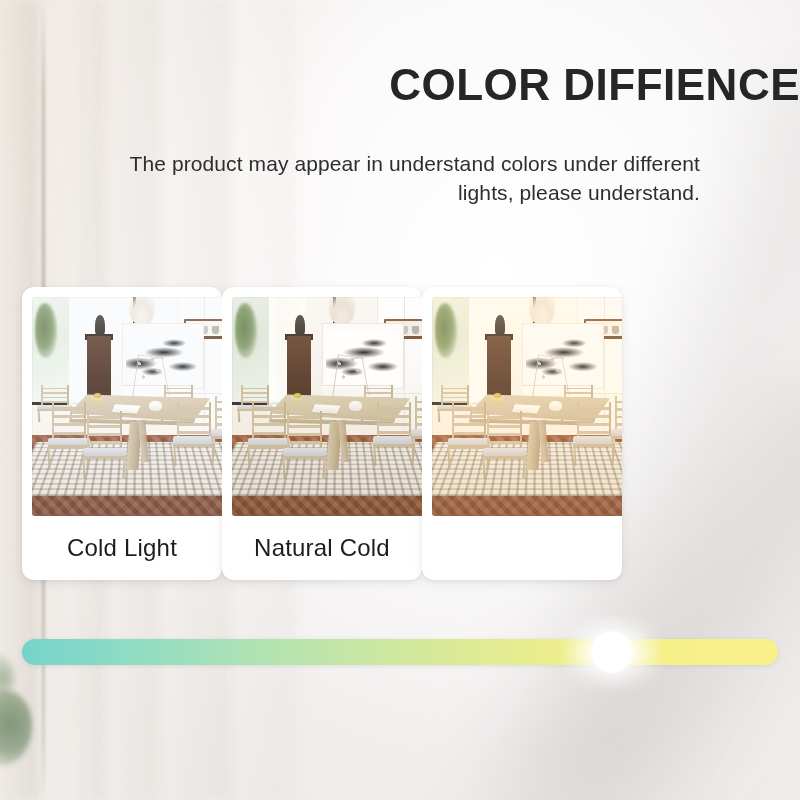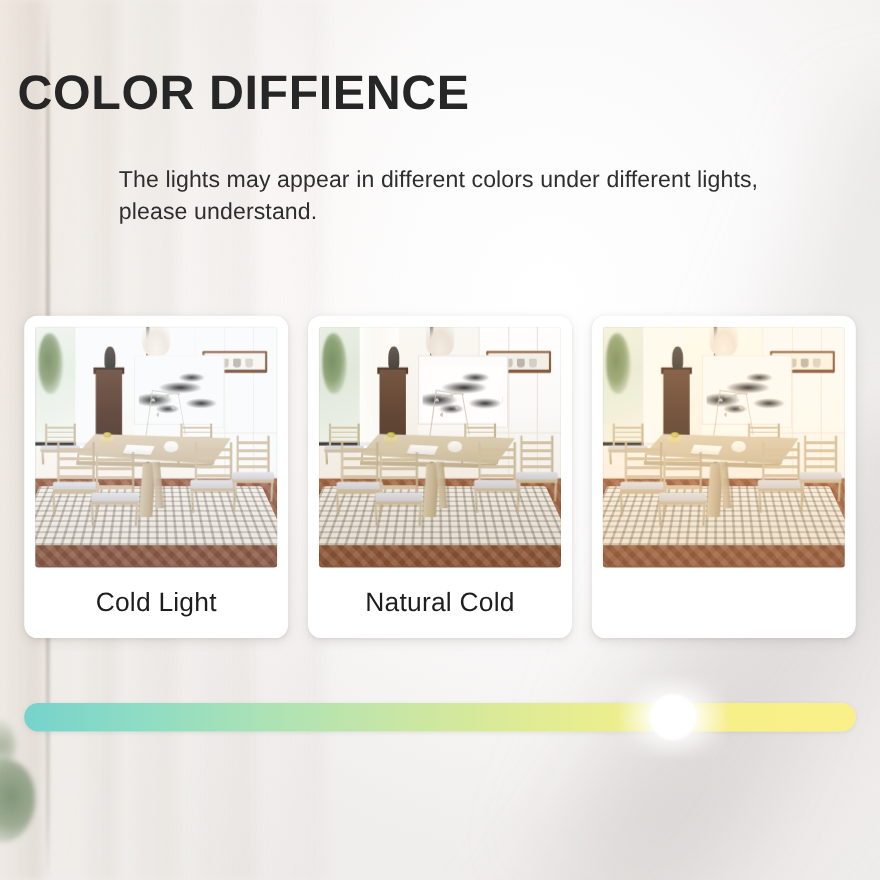--- a/index.html
+++ b/index.html
@@ -103,21 +103,21 @@
   }
   .bg-plant2 {
     position:absolute; left:-30px; bottom:96px;
     width:44px; height:52px;
     background:radial-gradient(ellipse at 70% 50%, rgba(138,158,128,0.70) 0%, rgba(170,184,160,0.22) 62%, rgba(255,255,255,0) 100%);
     border-radius:50%;
     filter:blur(3px);
   }
 
   
-  .header { position:absolute; left:0; right:0; top:0; text-align:left;padding-left:16px; }
+  .header { position:absolute; left:0; right:0; top:0; text-align:right; }
 
   .title {
     margin-top:62px;
     font-size:44px;
     font-weight:bold;
     letter-spacing:0.5px;
     color:#262626;
     line-height:1.05;
   }
 
@@ -128,21 +128,21 @@
     font-size:21px;
     line-height:1.35;
     color:#2e2e2e;
     letter-spacing:0.1px;
   }
 
   
   .cards {
     position:absolute;
     left:22px; top:287px;
-    width:756px; height:295px;
+    width:600px; height:295px;
     display:flex;
     justify-content:space-between;
   }
 
   .card {
     width:240px; height:293px;
     background:#ffffff;
     border-radius:12px;
     box-shadow:0 3px 10px rgba(120,112,105,0.14), 0 1px 3px rgba(120,112,105,0.10);
     display:flex;
@@ -449,21 +449,21 @@
   <div class="bg-warm"></div>
   <div class="bg-folds"></div>
   <div class="bg-diag2"></div>
   <div class="bg-diag"></div>
   <div class="bg-edge"></div>
   <div class="bg-plant"></div>
   <div class="bg-plant2"></div>
 
   <div class="header">
     <div class="title">COLOR DIFFIENCE</div>
-    <div class="subtitle">The lights may appear in different colors under different lights, please understand.</div>
+    <div class="subtitle">The product may appear in understand colors under different lights, please understand.</div>
   </div>
 
   <div class="cards">
 
     <div class="card">
       <div class="card-photo">
         <div class="scene photo-cold">
           <div class="wall"></div>
           <div class="window"></div>
           <div class="window-mullion"></div>

